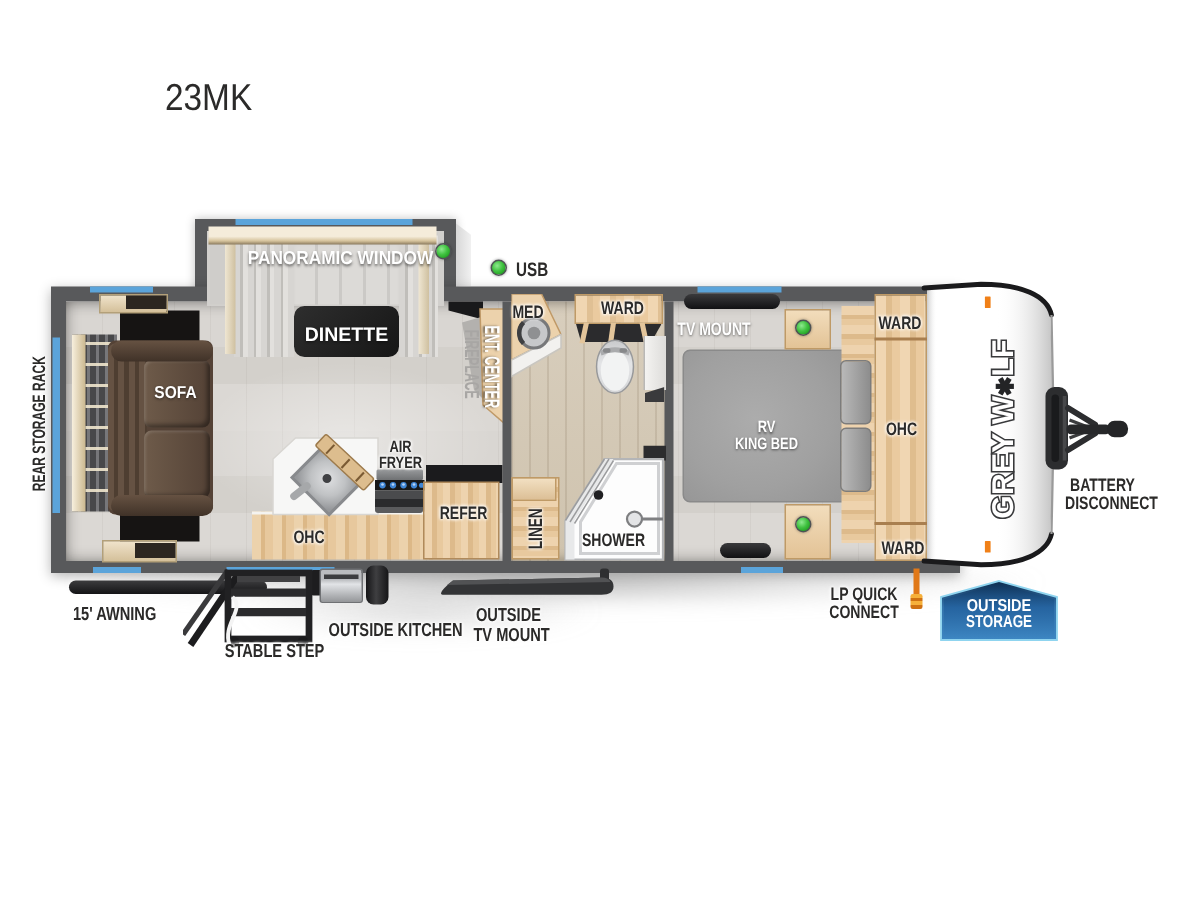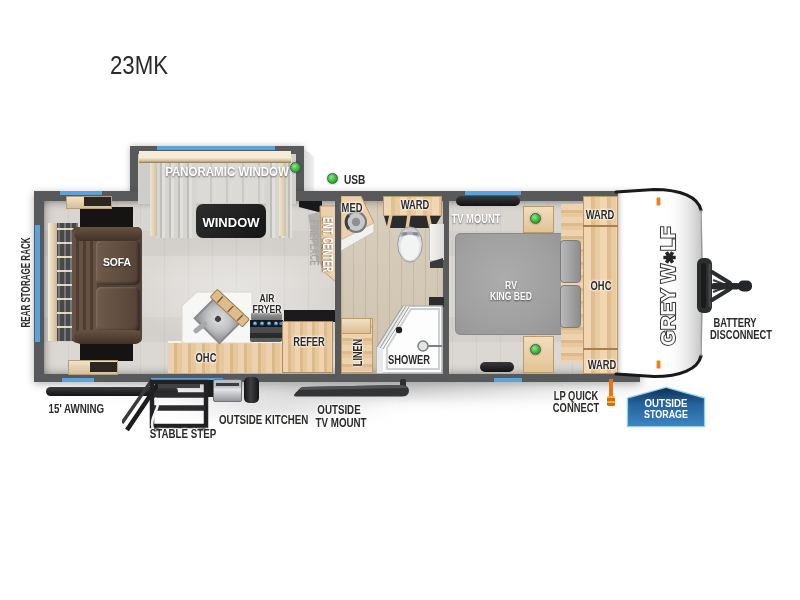--- a/index.html
+++ b/index.html
@@ -277,21 +277,21 @@
   </svg>
 
   <div class="dot" style="left:290px;top:162px;width:11px;height:11px;"></div>
   <div class="dot" style="left:327px;top:173px;width:11px;height:11px;"></div>
   <div class="dot" style="left:530px;top:213px;width:11px;height:11px;"></div>
   <div class="dot" style="left:530px;top:344px;width:11px;height:11px;"></div>
 
   <div class="abs" style="left:110px;top:51px;font-size:25px;color:#2b2a29;transform:scaleX(.89);transform-origin:left;">23MK</div>
 
   <div class="lbw" style="left:157px;top:166px;width:140px;font-size:12.5px;transform:scaleX(.92);">PANORAMIC WINDOW</div>
-  <div class="lbw" style="left:196px;top:216px;width:70px;font-size:13px;transform:none;">WINDOW</div>
+  <div class="lbw" style="left:196px;top:216px;width:70px;font-size:13px;transform:none;">DINETTE</div>
   <div class="lb" style="left:344px;top:173px;width:40px;font-size:13px;text-align:left;transform-origin:left;">USB</div>
   <div class="lbw" style="left:87px;top:257px;width:60px;font-size:11.5px;transform:scaleX(.9);">SOFA</div>
   <div class="lb" style="left:237px;top:293px;width:60px;font-size:11px;line-height:1.04;">AIR<br>FRYER</div>
   <div class="lb" style="left:176px;top:352px;width:60px;font-size:12px;">OHC</div>
   <div class="lb" style="left:278px;top:336px;width:62px;font-size:12px;">REFER</div>
   <div class="lb" style="left:322px;top:202px;width:60px;font-size:12px;">MED</div>
   <div class="lb" style="left:383px;top:199px;width:64px;font-size:12px;">WARD</div>
   <div class="lbw" style="left:441px;top:213px;width:70px;font-size:12px;">TV MOUNT</div>
   <div class="lb" style="left:381px;top:354px;width:56px;font-size:12px;">SHOWER</div>
   <div class="lbw" style="left:481px;top:280px;width:60px;font-size:11px;line-height:1.03;">RV<br>KING BED</div>

